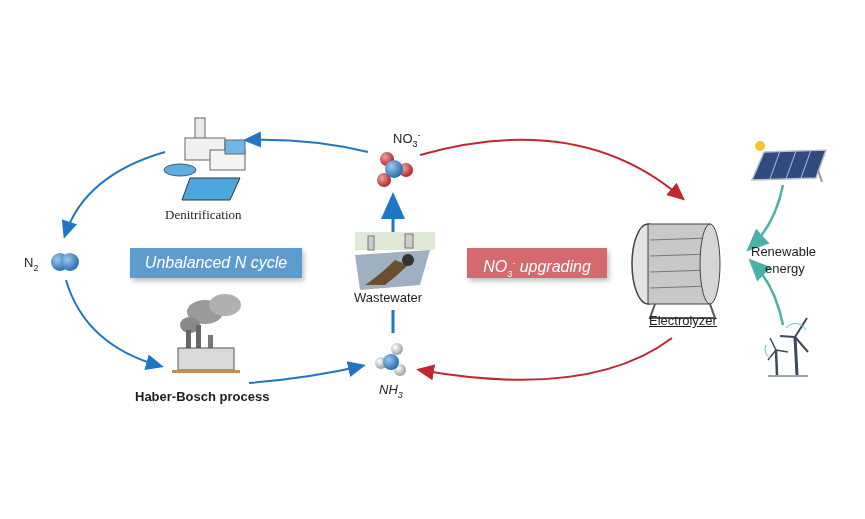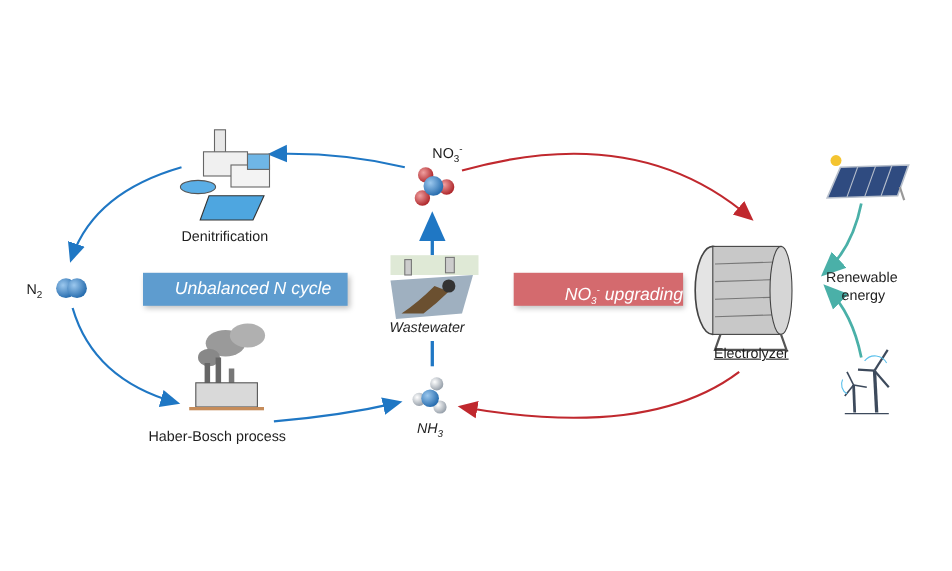--- a/index.html
+++ b/index.html
@@ -1,18 +1,18 @@
 <!DOCTYPE html>
 <html><head>
 <meta charset="utf-8">
 <style>
   html,body{margin:0;padding:0;background:#ffffff;}
   body{width:865px;height:519px;position:relative;overflow:hidden;font-family:"Liberation Sans",sans-serif;color:#222;}
   .lbl{position:absolute;font-size:13px;color:#1e1e1e;white-space:nowrap;}
-  .box{position:absolute;font-style:italic;font-size:16px;color:#fff;text-align:center;line-height:30px;box-shadow:2px 3px 5px rgba(0,0,0,0.25);padding-left:14px;}
+  .box{position:absolute;font-style:italic;font-size:16px;color:#fff;text-align:center;line-height:30px;box-shadow:2px 3px 5px rgba(0,0,0,0.25);}
   .box-blue{background:#5e9ccf;}
   .box-red{background:#d46a6e;}
   sub,sup{font-size:9px;}
   svg{position:absolute;left:0;top:0;}
 </style>
 </head>
 <body>
 
 <svg width="865" height="519">
   <defs>
@@ -128,27 +128,27 @@
     <line x1="776" y1="350" x2="777" y2="375" stroke="#3d4a5c" stroke-width="2.5"></line>
     <line x1="776" y1="350" x2="770" y2="338" stroke="#3d4a5c" stroke-width="1.5"></line>
     <line x1="776" y1="350" x2="788" y2="352" stroke="#3d4a5c" stroke-width="1.5"></line>
     <line x1="776" y1="350" x2="768" y2="360" stroke="#3d4a5c" stroke-width="1.5"></line>
     <path d="M786,328 A12,12 0 0 1 806,330" stroke="#5bc0eb" fill="none"></path>
     <path d="M766,345 A10,10 0 0 0 770,358" stroke="#5bc0eb" fill="none"></path>
     <line x1="768" y1="376" x2="808" y2="376" stroke="#3d4a5c"></line>
   </g>
 </svg>
 
-<div class="lbl" style="left:165px;top:207px;">Denitrification</div>
-<div class="lbl" style="left:135px;top:389px;">Haber-Bosch process</div>
-<div class="lbl" style="left:354px;top:290px;font-style:italic;">Wastewater</div>
+<div class="lbl" style="left:165px;top:207px;font-family:Liberation Serif, serif;">Denitrification</div>
+<div class="lbl" style="left:135px;top:389px;font-weight:bold;">Haber-Bosch process</div>
+<div class="lbl" style="left:354px;top:290px;">Wastewater</div>
 <div class="lbl" style="left:649px;top:313px;text-decoration:underline;">Electrolyzer</div>
 <div class="lbl" style="left:751px;top:243px;line-height:17px;">
   <span>Renewable</span><br>
   <span style="margin-left:14px;margin-top:28px;">energy</span>
 </div>
 
 <div class="lbl" style="left:24px;top:255px;"><span>N</span><sub>2</sub></div>
 <div class="lbl" style="left:393px;top:130px;"><span>NO</span><sub>3</sub><sup>-</sup></div>
 <div class="lbl" style="left:379px;top:382px;font-style:italic;"><span>NH</span><sub>3</sub></div>
 
 <div class="box box-blue" style="left:130px;top:248px;width:172px;height:30px;">Unbalanced N cycle</div>
-<div class="box box-red" style="left:467px;top:248px;width:140px;height:30px;text-align:right;"><span>NO</span><sub>3</sub><sup>-</sup><span> upgrading</span></div>
+<div class="box box-red" style="left:467px;top:248px;width:140px;height:30px;"><span>NO</span><sub>3</sub><sup>-</sup><span> upgrading</span></div>
 
 </body></html>

